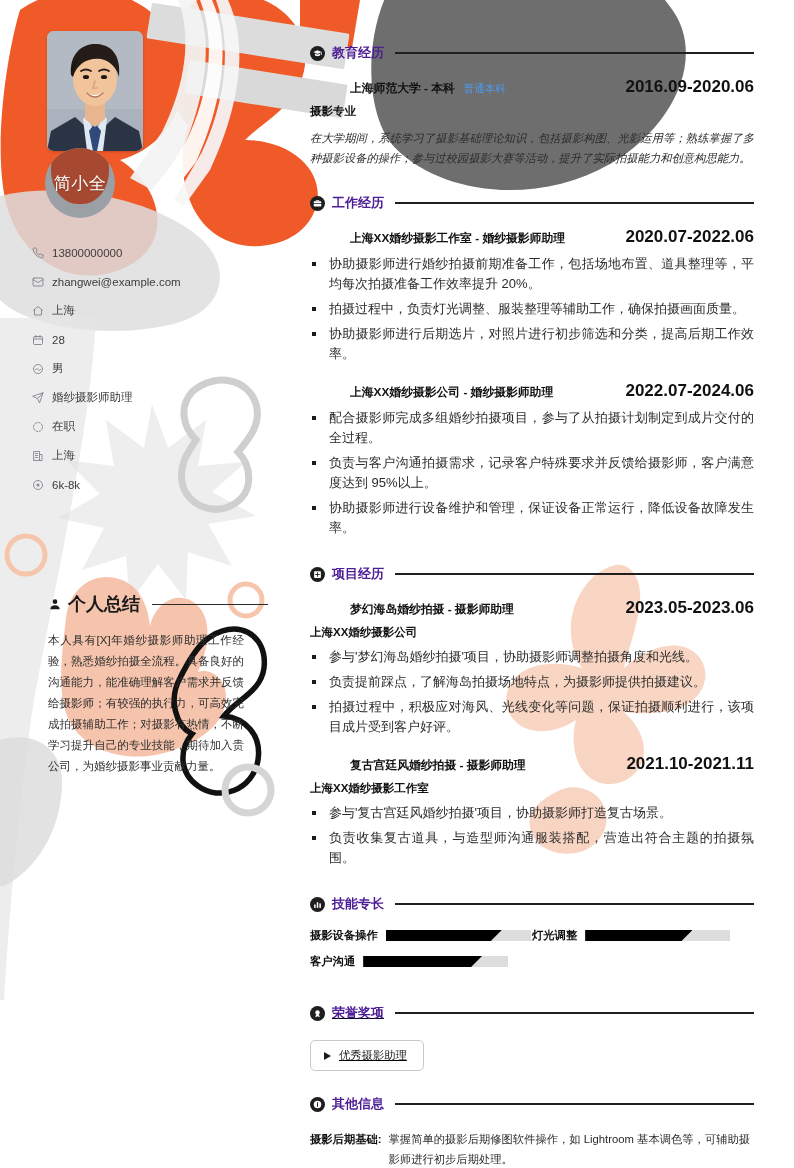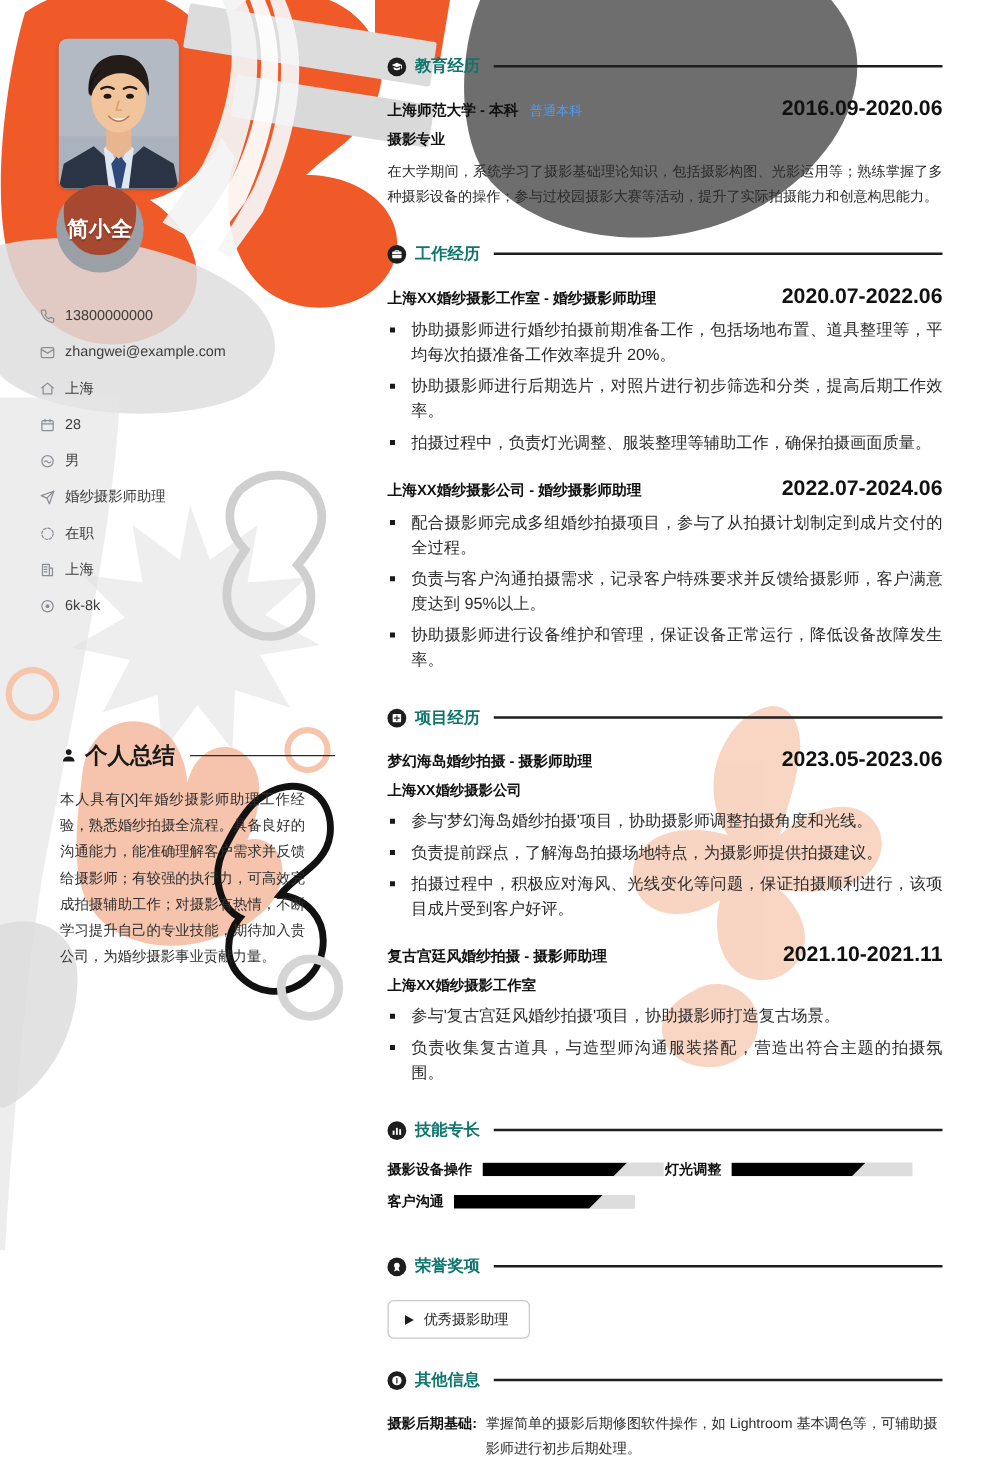--- a/index.html
+++ b/index.html
@@ -60,21 +60,21 @@
     left: 6px; top: -16px;
     width: 58px; height: 72px;
     background: #a8442a;
     border-radius: 50% 50% 46% 46%;
     opacity: .95;
   }
   .name-badge .name-text {
     position: relative;
     color: #ffffff;
     font-size: 17px;
-    font-weight: 700;
+    font-weight: 400;
     letter-spacing: .5px;
     text-shadow: 0 1px 1px rgba(0,0,0,.25);
   }
 
   .contact-list {
     position: absolute;
     left: 32px; top: 238px;
     width: 240px;
   }
   .contact-row {
@@ -152,35 +152,36 @@
     background: #1e1e1e;
     color: #ffffff;
     display: flex;
     align-items: center;
     justify-content: center;
   }
   .sec-ico svg { display: block; }
   .sec-title {
     font-size: 13px;
     font-weight: 700;
-    color: #0f766e;
+    color: #4c1d95;
     white-space: nowrap;
   }
   .sec-rule {
     flex: 1 1 auto;
     height: 1.3px;
     background: #1f1f1f;
     margin-left: 4px;
   }
 
   .entry { margin-top: 13px; }
   .entry-top {
     display: flex;
     align-items: baseline;
     justify-content: space-between;
+    margin-left: 40px;
   }
   .entry-title {
     font-size: 11.8px;
     font-weight: 700;
     color: #111111;
     display: flex;
     align-items: baseline;
     gap: 9px;
   }
   .tag-edu {
@@ -199,20 +200,21 @@
     font-weight: 700;
     color: #111111;
     margin-top: 7px;
   }
   .entry-para {
     font-size: 11.3px;
     line-height: 20px;
     color: #2b2b2b;
     margin-top: 9px;
     text-align: justify;
+    font-style: italic;
   }
   ul.bullets {
     list-style: none;
     margin-top: 7px;
   }
   ul.bullets li {
     position: relative;
     font-size: 13px;
     line-height: 20px;
     color: #2b2b2b;
@@ -297,21 +299,21 @@
     white-space: nowrap;
     flex: 0 0 auto;
     margin-right: 7px;
   }
   .other-val { flex: 1 1 auto; }
 
   .mt-edu  { margin-top: 42px; }
   .mt-work { margin-top: 24px; }
   .mt-proj { margin-top: 25px; }
   .mt-skill{ margin-top: 25px; }
-  .mt-hon  { margin-top: 22px; }
+  .mt-hon  { margin-top: 22px; text-decoration: underline; }
   .mt-oth  { margin-top: 22px; }
   .entry-gap { margin-top: 17px; }
 </style>
 </head>
 <body>
 
 <div id="page">
 
   <div class="deco-layer">
     <svg width="794" height="1168" viewBox="0 0 794 1168">
@@ -556,22 +558,22 @@
         <span class="sec-rule"></span>
       </div>
 
       <div class="entry">
         <div class="entry-top">
           <div class="entry-title">上海XX婚纱摄影工作室 - 婚纱摄影师助理</div>
           <div class="entry-date">2020.07-2022.06</div>
         </div>
         <ul class="bullets">
           <li>协助摄影师进行婚纱拍摄前期准备工作，包括场地布置、道具整理等，平均每次拍摄准备工作效率提升 20%。</li>
+          <li>拍摄过程中，负责灯光调整、服装整理等辅助工作，确保拍摄画面质量。</li>
           <li>协助摄影师进行后期选片，对照片进行初步筛选和分类，提高后期工作效率。</li>
-          <li>拍摄过程中，负责灯光调整、服装整理等辅助工作，确保拍摄画面质量。</li>
         </ul>
       </div>
 
       <div class="entry entry-gap">
         <div class="entry-top">
           <div class="entry-title">上海XX婚纱摄影公司 - 婚纱摄影师助理</div>
           <div class="entry-date">2022.07-2024.06</div>
         </div>
         <ul class="bullets">
           <li>配合摄影师完成多组婚纱拍摄项目，参与了从拍摄计划制定到成片交付的全过程。</li>

